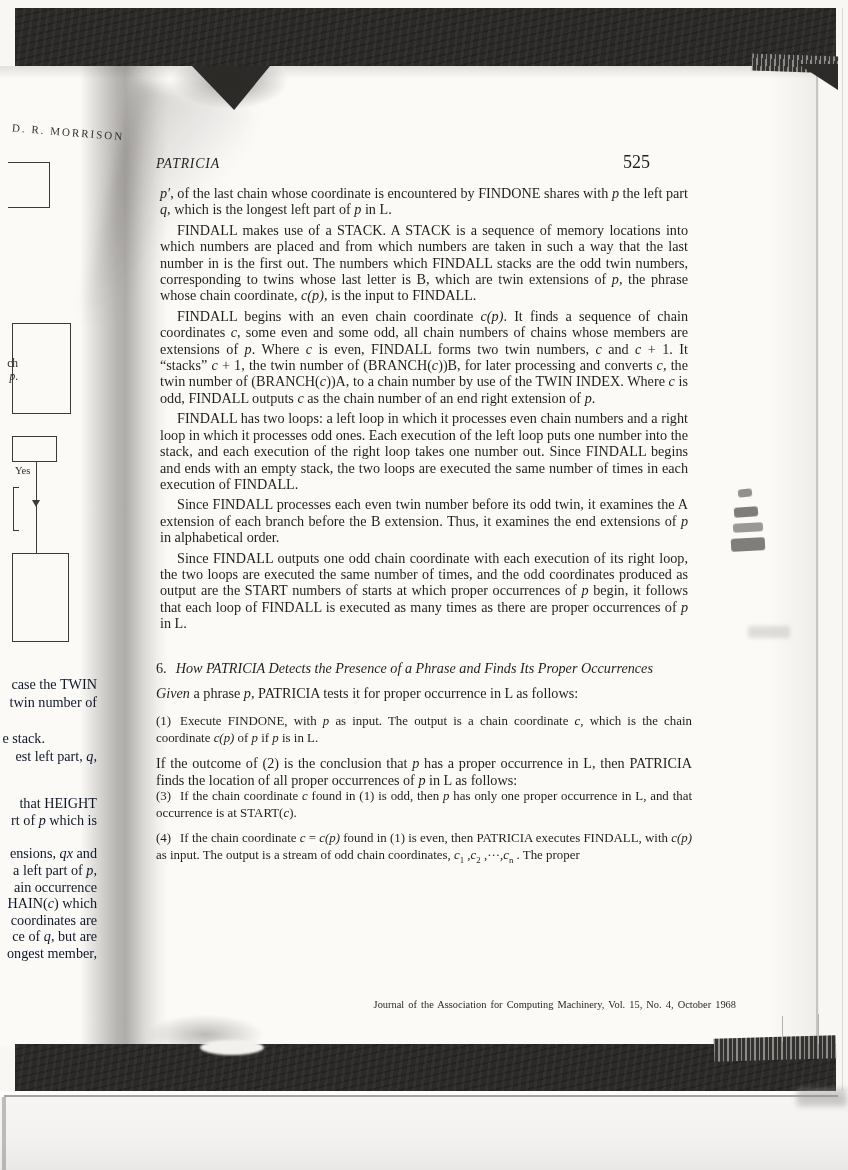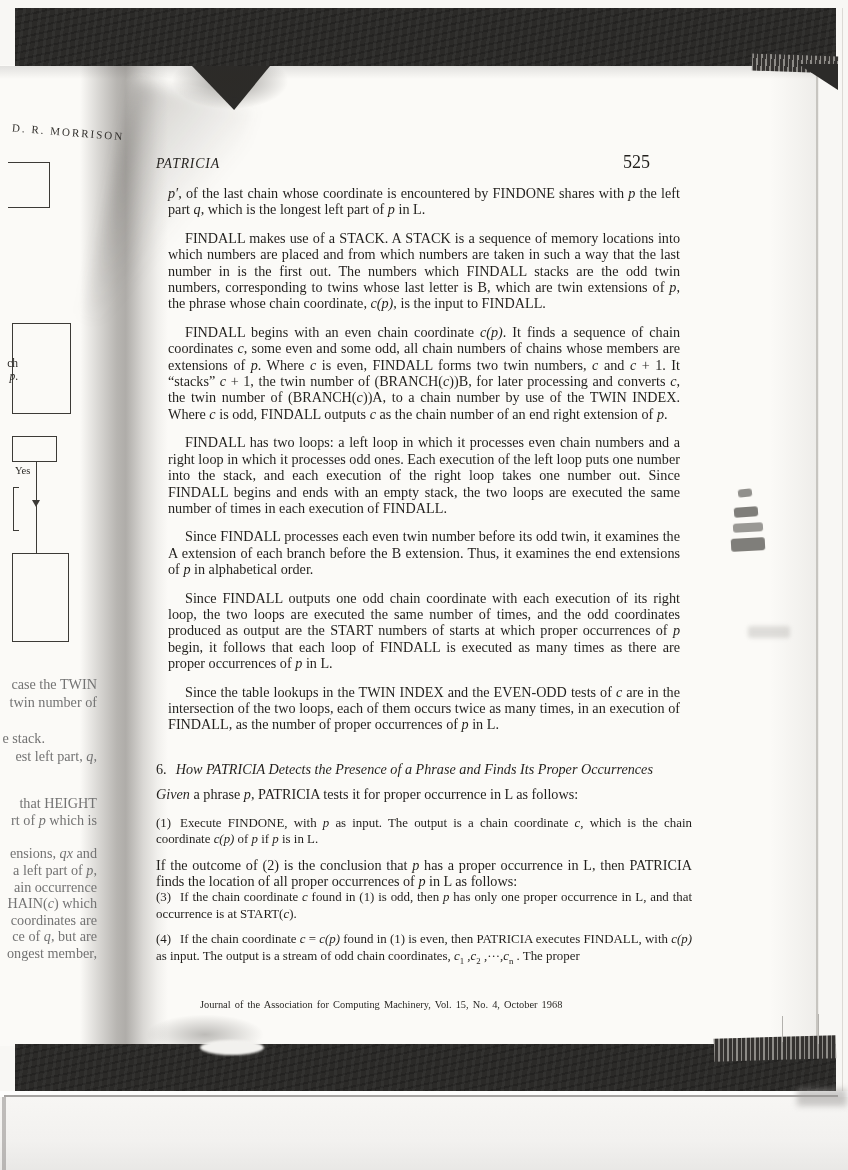--- a/index.html
+++ b/index.html
@@ -71,36 +71,36 @@
   .fc-box3{left:12px;top:436px;width:45px;height:26px;}
   .fc-box4{left:12px;top:553px;width:57px;height:89px;}
   .fc-line{position:absolute;left:36px;top:462px;width:1.3px;height:91px;background:#3c3a36;z-index:4;}
   .fc-arrowhead{position:absolute;left:32px;top:500px;width:0;height:0;z-index:4;
         border-left:4.5px solid transparent;border-right:4.5px solid transparent;border-top:7px solid #3c3a36;}
   .fc-bracket{position:absolute;left:13px;top:487px;width:6px;height:44px;z-index:4;
         border-left:1.3px solid #3c3a36;border-top:1.3px solid #3c3a36;border-bottom:1.3px solid #3c3a36;}
   .fc-yes{position:absolute;left:15px;top:465px;font-size:10.5px;z-index:4;color:#2c2a27;}
   .box2-caption{position:absolute;right:830px;font-size:11.5px;z-index:4;white-space:nowrap;color:#2c2a27;}
   .b2c1{top:357px;} .b2c2{top:370px;}
-  .frag{position:absolute;right:751px;font-size:14.2px;line-height:17px;white-space:nowrap;z-index:4;color:#737373;}
+  .frag{position:absolute;right:751px;font-size:14.2px;line-height:17px;white-space:nowrap;z-index:4;color:#0f172a;}
 
   
   .right-page{position:absolute;left:156px;top:131px;width:536px;z-index:4;font-size:14.2px;line-height:16.4px;}
   .rp-header{display:flex;justify-content:space-between;align-items:baseline;height:17px;margin-top:23px;}
   .rp-title{font-style:italic;font-size:13.8px;letter-spacing:0.8px;}
   .rp-pagenum{font-size:18px;margin-right:42px;}
-  .body-para{margin:12px;text-align:justify;text-indent:17px;}
+  .body-para{margin:4px;text-align:justify;text-indent:17px;}
   .p-first{margin-top:14px;text-indent:0;}
   .section-heading{margin:28px 0 9px;padding-left:18px;text-indent:-18px;font-style:italic;text-align:left;}
   .sec-num{font-style:normal;margin-right:9px;}
   .intro{margin:0 0 12px;text-indent:0;text-align:justify;}
   .li{margin:0 0 9px;font-size:12.9px;line-height:16.5px;text-align:justify;text-indent:0;}
   .li-num{margin-right:9px;}
   .bridge{margin:0 0 0;text-indent:0;text-align:justify;}
-  .rp-footer{position:absolute;left:200px;top:999px;width:536px;text-align:left;font-size:10.4px;
+  .rp-footer{position:absolute;left:200px;top:999px;width:536px;text-align:right;font-size:10.4px;
         word-spacing:1.5px;z-index:4;color:#2a2825;}
   sub{font-size:68%;line-height:0;}
   i{font-style:italic;}
 </style>
 </head>
 <body>
 
 <div class="scan">
 
   <div class="band band-top"></div>
@@ -166,21 +166,20 @@
       <span class="rp-title">PATRICIA</span>
       <span class="rp-pagenum">525</span>
     </div>
 
     <p class="body-para p-first"><i>p′</i>, of the last chain whose coordinate is encountered by FINDONE shares with <i>p</i> the left part <i>q</i>, which is the longest left part of <i>p</i> in L.</p>
     <p class="body-para">FINDALL makes use of a STACK. A STACK is a sequence of memory locations into which numbers are placed and from which numbers are taken in such a way that the last number in is the first out. The numbers which FINDALL stacks are the odd twin numbers, corresponding to twins whose last letter is B, which are twin extensions of <i>p</i>, the phrase whose chain coordinate, <i>c(p)</i>, is the input to FINDALL.</p>
     <p class="body-para">FINDALL begins with an even chain coordinate <i>c(p)</i>. It finds a sequence of chain coordinates <i>c</i>, some even and some odd, all chain numbers of chains whose members are extensions of <i>p</i>. Where <i>c</i> is even, FINDALL forms two twin numbers, <i>c</i> and <i>c</i> + 1. It “stacks” <i>c</i> + 1, the twin number of (BRANCH(<i>c</i>))B, for later processing and converts <i>c</i>, the twin number of (BRANCH(<i>c</i>))A, to a chain number by use of the TWIN INDEX. Where <i>c</i> is odd, FINDALL outputs <i>c</i> as the chain number of an end right extension of <i>p</i>.</p>
     <p class="body-para">FINDALL has two loops: a left loop in which it processes even chain numbers and a right loop in which it processes odd ones. Each execution of the left loop puts one number into the stack, and each execution of the right loop takes one number out. Since FINDALL begins and ends with an empty stack, the two loops are executed the same number of times in each execution of FINDALL.</p>
     <p class="body-para">Since FINDALL processes each even twin number before its odd twin, it examines the A extension of each branch before the B extension. Thus, it examines the end extensions of <i>p</i> in alphabetical order.</p>
     <p class="body-para">Since FINDALL outputs one odd chain coordinate with each execution of its right loop, the two loops are executed the same number of times, and the odd coordinates produced as output are the START numbers of starts at which proper occurrences of <i>p</i> begin, it follows that each loop of FINDALL is executed as many times as there are proper occurrences of <i>p</i> in L.</p>
-    <p class="body-para">Since the table lookups in the TWIN INDEX and the EVEN-ODD tests of <i>c</i> are in the intersection of the two loops, each of them occurs twice as many times, in an execution of FINDALL, as the number of proper occurrences of <i>p</i> in L.</p>
 
     <p class="section-heading">
       <span class="sec-num">6.</span><span>How PATRICIA Detects the Presence of a Phrase and Finds Its Proper Occurrences</span>
     </p>
 
     <p class="intro"><i>Given</i> a phrase <i>p</i>, PATRICIA tests it for proper occurrence in L as follows:</p>
 
     <p class="li">
       <span class="li-num">(1)</span><span>Execute FINDONE, with <i>p</i> as input. The output is a chain coordinate <i>c</i>, which is the chain coordinate <i>c(p)</i> of <i>p</i> if <i>p</i> is in L.</span>
     </p>

